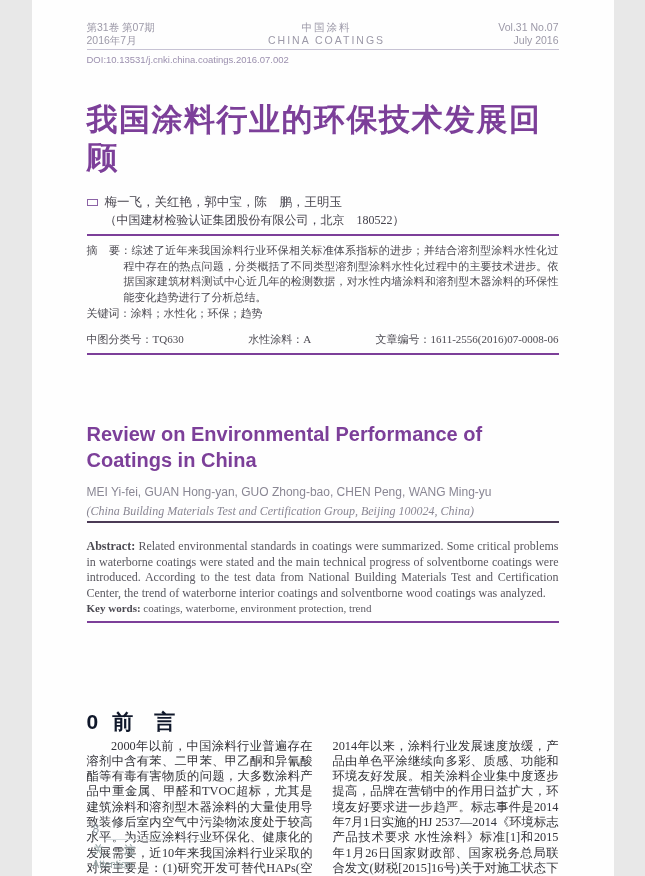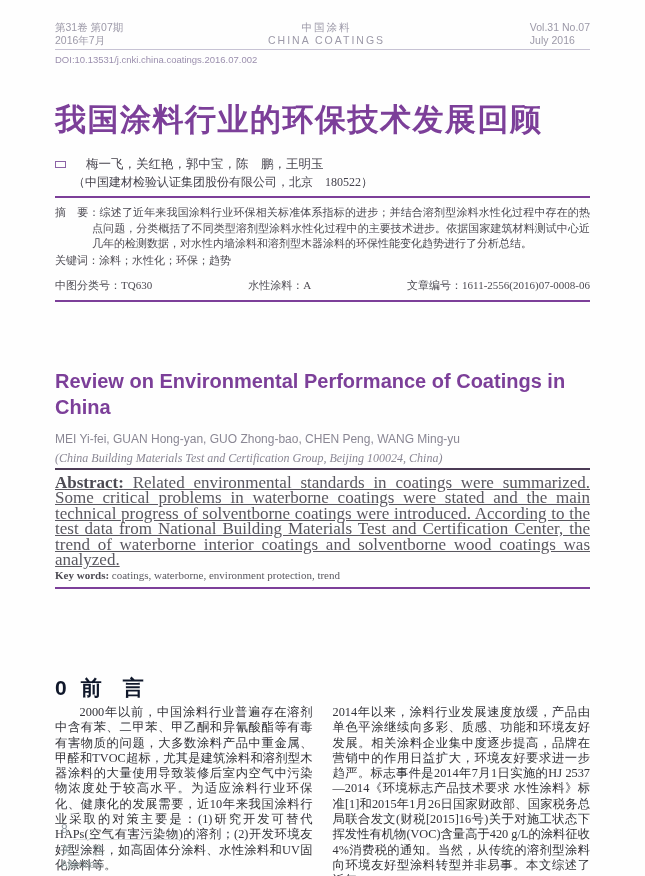--- a/index.html
+++ b/index.html
@@ -1,49 +1,49 @@
 <!DOCTYPE html>
 <html><head>
 <meta charset="utf-8">
 <style>
   html,body{margin:0;padding:0;background:#e8e8e8;}
   .page{
     position:relative;
-    width:645px;height:876px;
+    width:582px;height:876px;
     margin:0 auto;
     background:#fefefe;
     box-sizing:border-box;
     padding:0 55px;
     overflow:hidden;
     font-family:"Liberation Serif","DejaVu Serif",serif;
     color:#3a3a40;
   }
   
   .jheader{
     padding-top:21px;
     display:flex;justify-content:space-between;align-items:flex-start;
     font-family:"Liberation Sans","DejaVu Sans",sans-serif;
     font-size:10.5px;line-height:13px;color:#9c99a8;
     border-bottom:1px solid #c7c3d4;
     padding-bottom:2px;
   }
   .jheader .hcol{display:flex;flex-direction:column;}
   .jheader .hcol.center{text-align:center;letter-spacing:2px;}
-  .jheader .hcol.right{}
+  .jheader .hcol.right{text-align:right;}
   .doi{margin-top:4px;font-size:9.5px;line-height:11px;color:#9b8fae;
        font-family:"Liberation Sans","DejaVu Sans",sans-serif;}
   
   .title-cn{
     margin-top:36px;
     font-family:"Liberation Sans","DejaVu Sans",sans-serif;
     font-size:31px;font-weight:bold;letter-spacing:1.5px;
     color:#7c3f99;line-height:38px;
   }
   .authors-cn{
-    margin-top:18px;display:flex;align-items:center;gap:20px;
+    margin-top:18px;display:flex;align-items:center;gap:7px;
     font-size:12.5px;line-height:15px;color:#45424c;
   }
   .author-marker{
     display:inline-block;width:11px;height:7px;
     border:1.5px solid #8c63a6;box-sizing:border-box;background:transparent;
   }
   .affiliation-cn{margin-top:3px;padding-left:18px;font-size:12px;line-height:14px;color:#45424c;}
   .rule{height:2px;background:#7c3f99;border:none;margin:0;}
   .rule.r1{margin-top:7px;}
   .rule.r2{margin-top:6px;}
@@ -61,21 +61,21 @@
   }
   
   .title-en{
     margin-top:66px;
     font-family:"Liberation Sans","DejaVu Sans",sans-serif;
     font-size:20px;font-weight:bold;color:#7c3f99;line-height:26px;
   }
   .authors-en{margin-top:13px;font-size:12px;line-height:13px;color:#8a8794;
     font-family:"Liberation Sans","DejaVu Sans",sans-serif;}
   .affiliation-en{margin-top:6px;font-size:12px;line-height:12px;color:#8a8794;font-style:italic;}
-  .abstract-en{margin-top:5px;font-size:17px;line-height:15.5px;color:#5a5860;text-align:justify;text-decoration:underline;}
+  .abstract-en{margin-top:16px;font-size:12px;line-height:15.5px;color:#5a5860;text-align:justify;}
   .abstract-en .lbl,.keywords-en .lbl{font-weight:bold;color:#4c4a52;}
   .keywords-en{font-size:11px;line-height:15.5px;color:#5a5860;}
   
   .section-h{
     margin-top:90px;
     font-family:"Liberation Sans","DejaVu Sans",sans-serif;
     font-size:21px;font-weight:bold;color:#0f172a;line-height:18px;
   }
   .section-h .num{margin-right:14px;}
   .columns{

